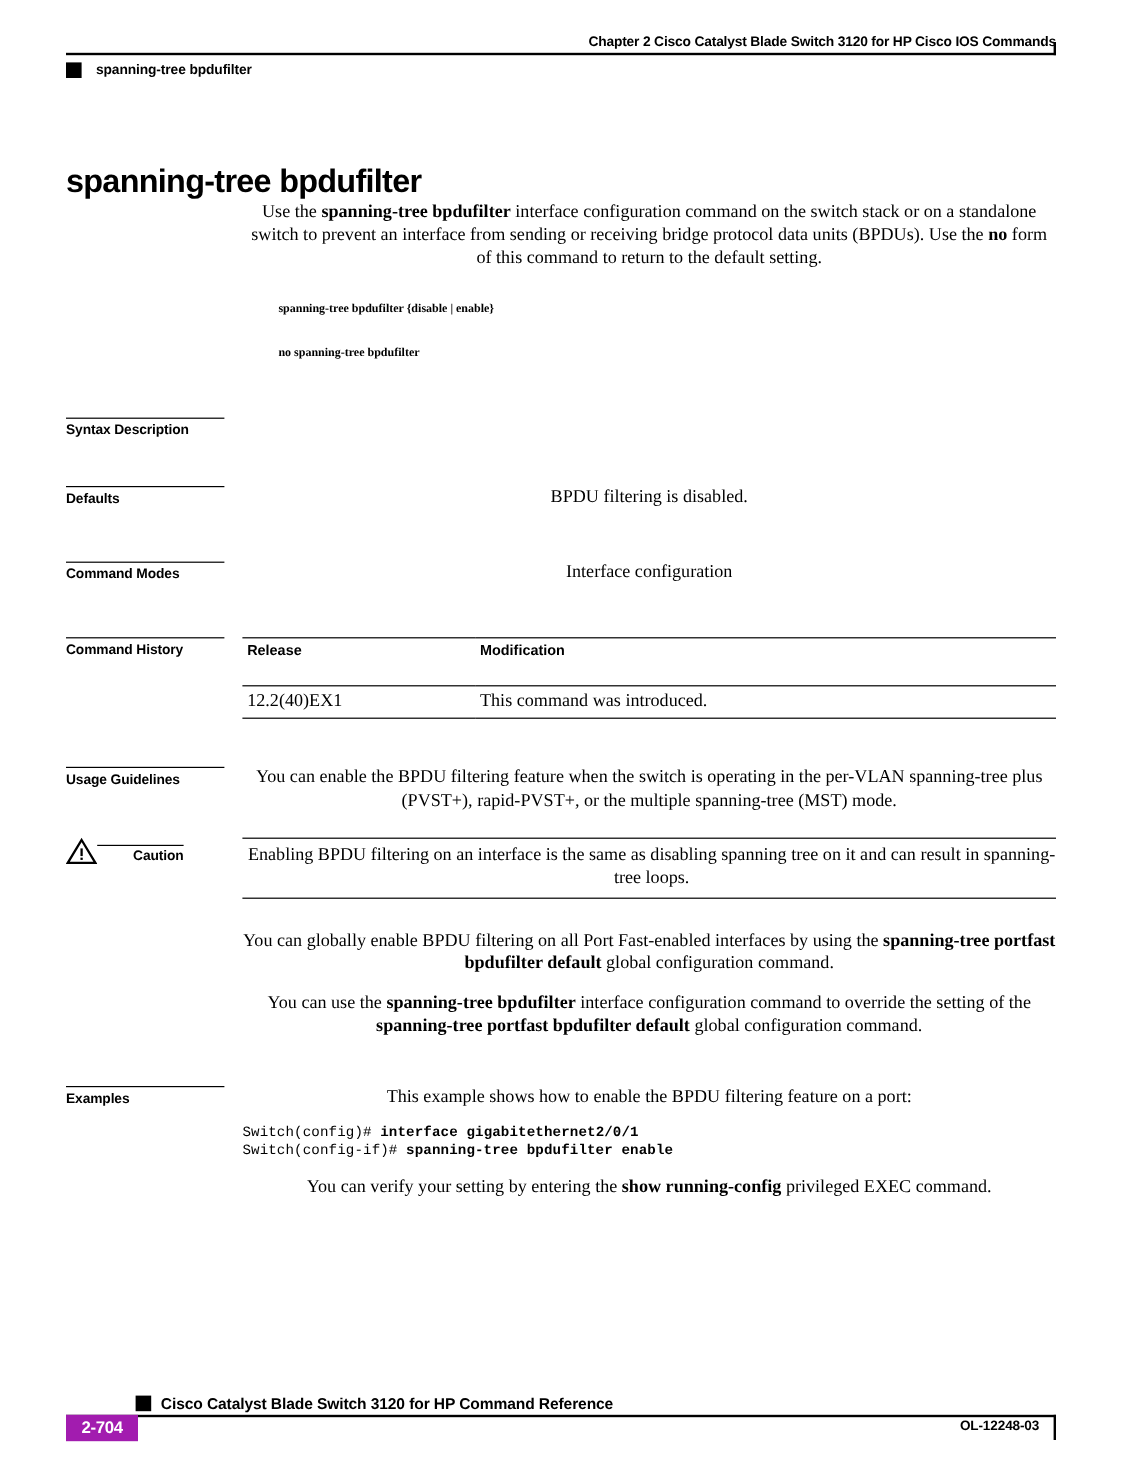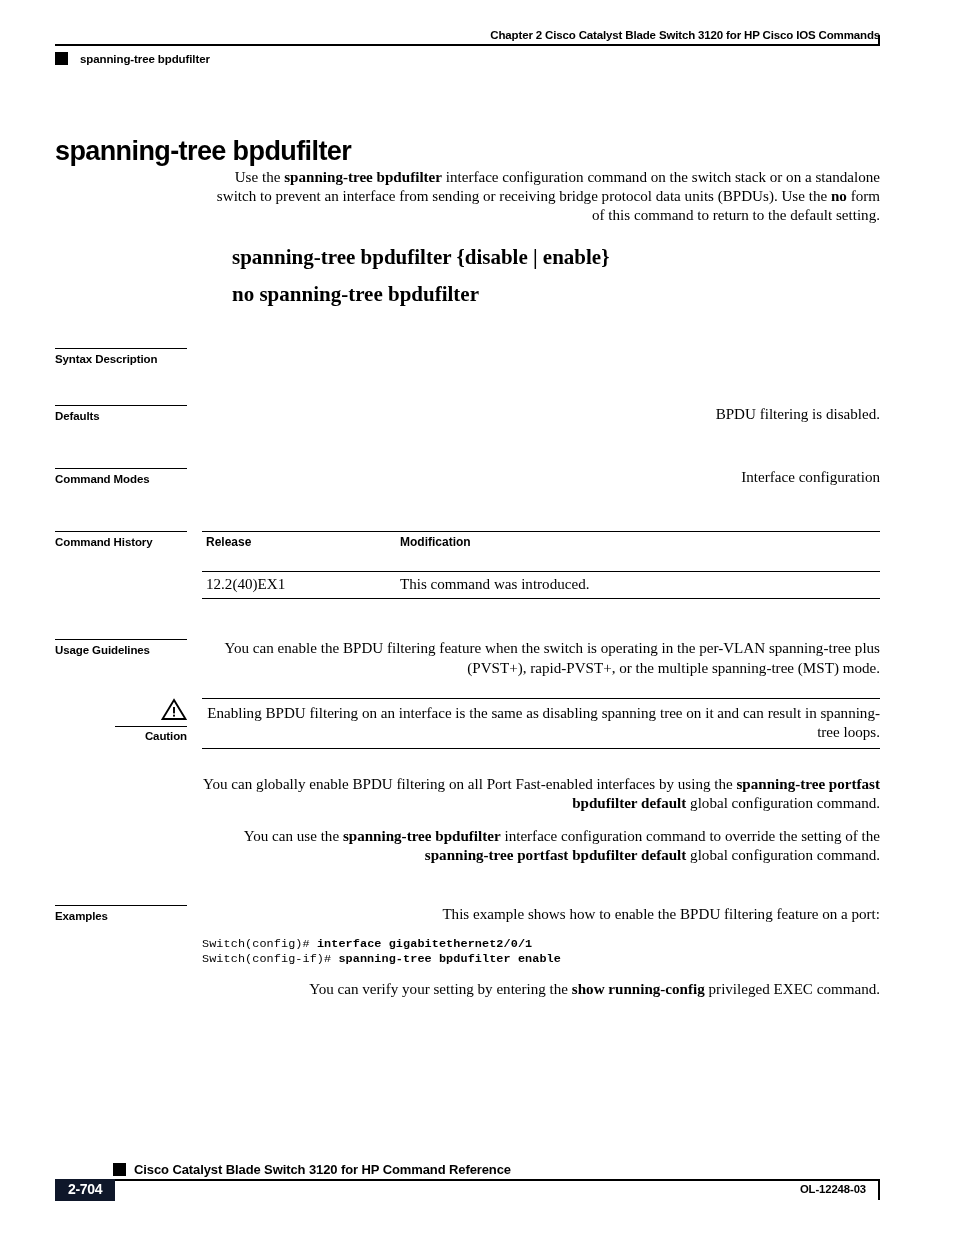--- a/index.html
+++ b/index.html
@@ -117,30 +117,30 @@
     padding-top: 4px;
     display: block;
     width: 132px;
     white-space: nowrap;
   }
 
   p.txt {
     margin: 0;
     font-size: 15.1px;
     line-height: 19.2px;
-    text-align: right;
+    text-align: center;
   }
   p.txt + p.txt {
     margin-top: 13px;
   }
   b, strong { font-weight: bold; }
 
   .syntax-line {
     margin: 0;
-    font-size: 21px;
+    font-size: 10px;
     line-height: 19.2px;
     font-weight: bold;
     padding-left: 30px;
   }
 
   
   table.doc-table {
     border-collapse: collapse;
     width: 100%;
     font-size: 15.1px;
@@ -166,22 +166,22 @@
 
   
   .caution-block {
     display: flex;
     align-items: flex-start;
   }
   .caution-label-col {
     width: 147px;
     flex: none;
     display: flex;
-    flex-direction: column;
-    align-items: flex-end;
+    flex-direction: row;
+    align-items: center;
     padding-right: 15px;
     box-sizing: border-box;
   }
   .caution-icon {
     display: block;
     margin-bottom: 1px;
   }
   .caution-word {
     font-family: "Liberation Sans", sans-serif;
     font-weight: bold;
@@ -265,21 +265,21 @@
     right: 0;
     top: 0;
     width: 2px;
     height: 21px;
     background: #000;
   }
   .fo-pageno {
     position: absolute;
     left: 0;
     top: 0;
-    background: #0f172a;
+    background: #a21caf;
     color: #fff;
     font-family: "Liberation Sans", sans-serif;
     font-weight: bold;
     font-size: 14px;
     letter-spacing: -0.3px;
     padding: 2px 13px 3px 13px;
     line-height: 17px;
   }
   .fo-docid {
     position: absolute;

